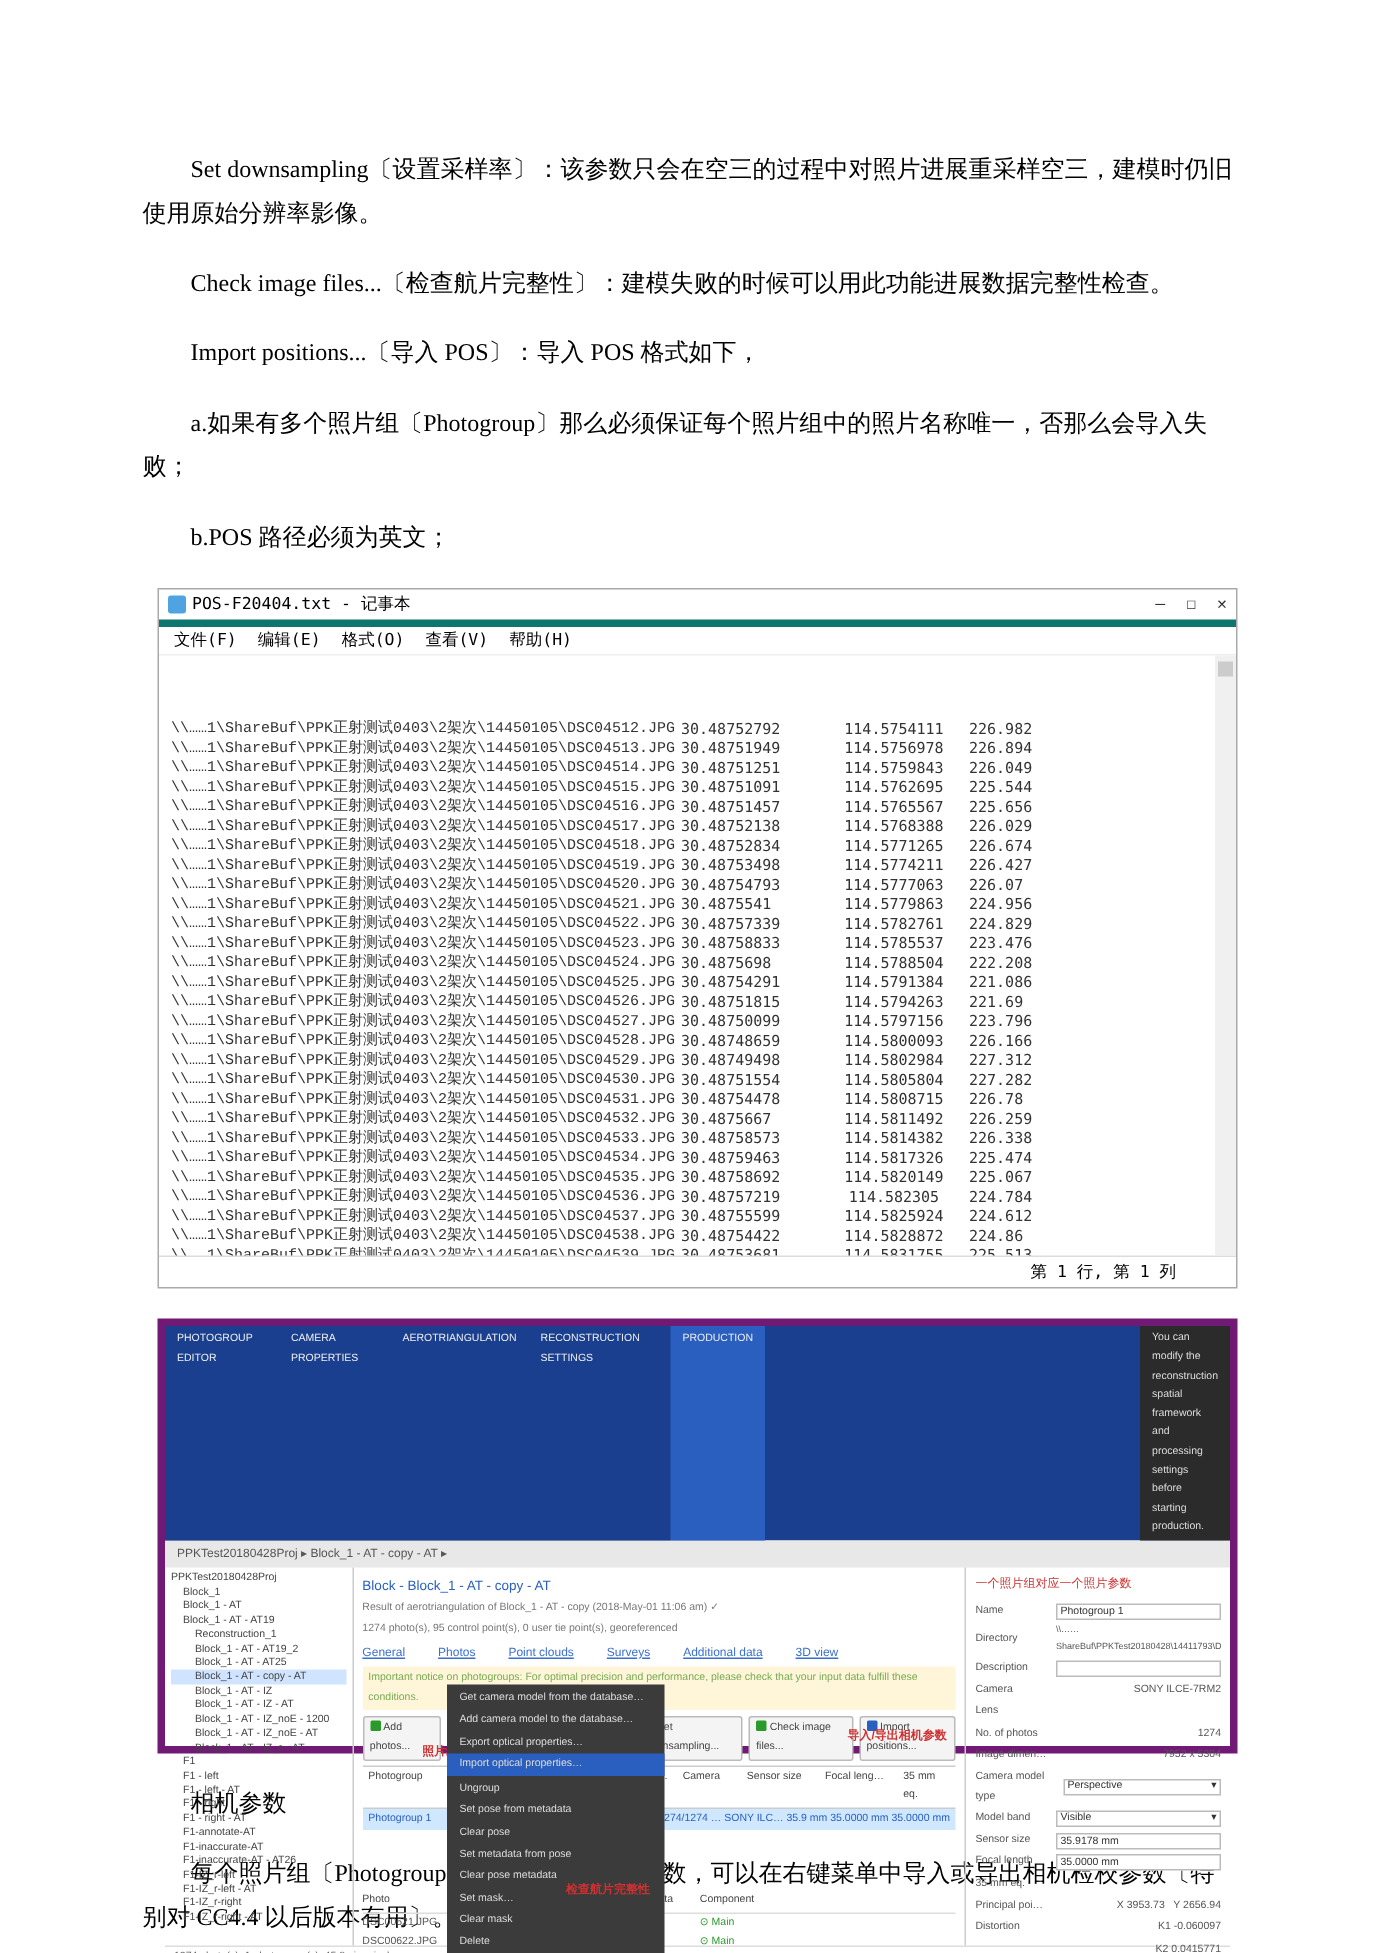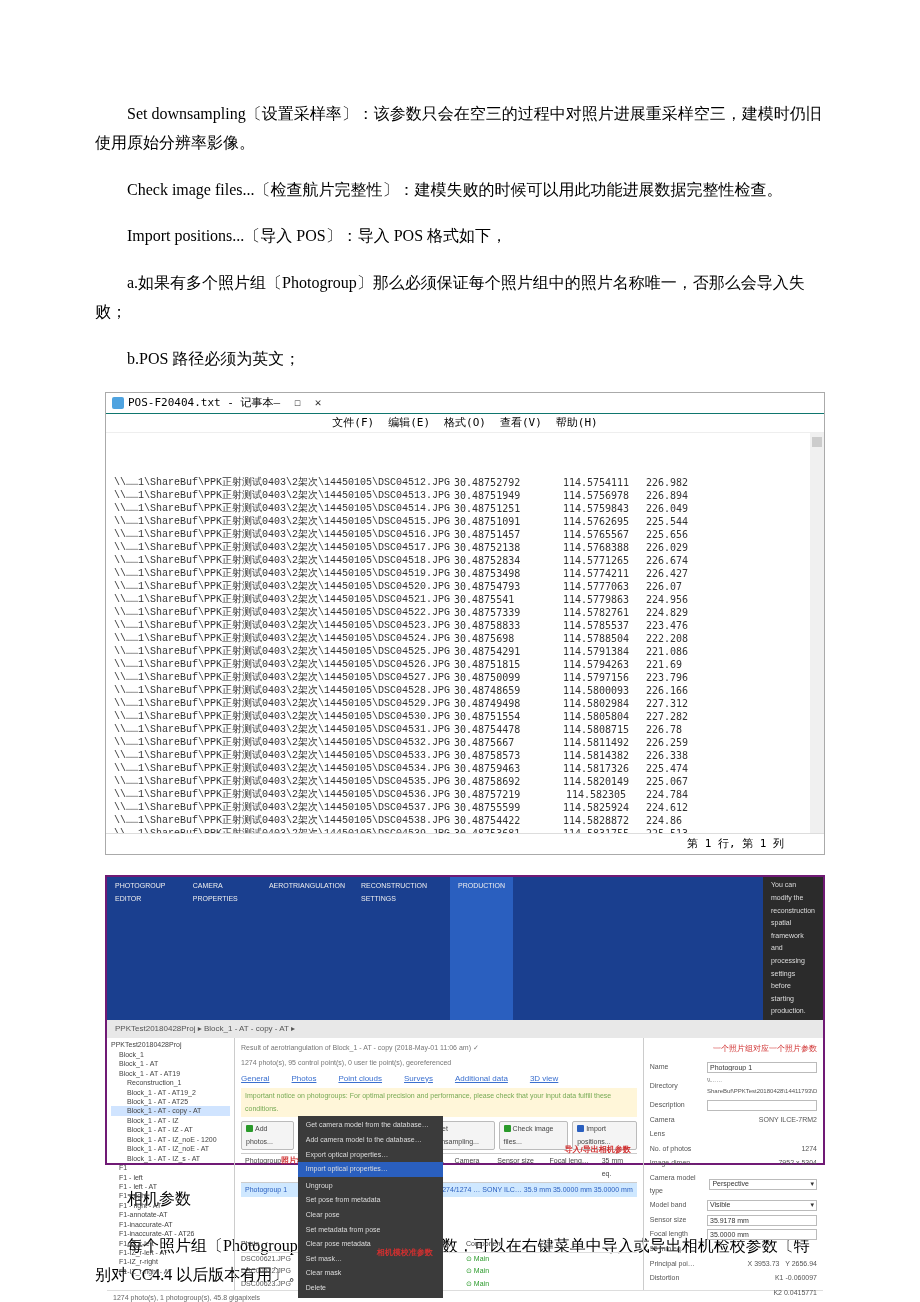--- a/index.html
+++ b/index.html
@@ -17,40 +17,40 @@
     margin: 10px 0 20px 10px;
     border: 1px solid #aaa;
     font-family: "SimSun", monospace;
     font-size: 10px;
     line-height: 1.3;
     background: #fff;
     position: relative;
   }
   .np-titlebar {
     display: flex;
+    justify-content: space-between;
     align-items: center;
     padding: 3px 6px;
-    border-bottom: 1px solid #0f766e;
+    border-bottom: 5px solid #0f766e;
     font-size: 11px;
   }
   .np-title { display: flex; align-items: center; gap: 4px; }
   .np-icon {
     width: 12px; height: 12px;
     background: #4fa3e0;
     display: inline-block;
     border-radius: 2px;
   }
   .np-winbtns { display: flex; gap: 14px; font-size: 11px; color: #333; }
   .np-menubar {
     display: flex;
     gap: 14px;
     padding: 2px 10px;
     font-size: 11px;
     border-bottom: 1px solid #eee;
-    justify-content: center;
   }
   .np-body {
     padding: 4px 8px;
     height: 400px;
     overflow: hidden;
     white-space: pre;
     color: #333;
     position: relative;
   }
   .np-row { display: flex; }
@@ -77,21 +77,21 @@
 
   
   .cc {
     margin: 0 0 20px 10px;
     font-family: Arial, sans-serif;
     font-size: 8px;
     color: #bbb;
     background: #fff;
     position: relative;
     height: 290px;
-    border: 2px solid #701a75;
+    border: 5px solid #701a75;
   }
   .cc-topbar {
     background: #1a3f8f;
     color: #eee;
     display: flex;
     font-size: 7px;
   }
   .cc-tab { padding: 3px 8px; background: #1a3f8f; }
   .cc-tab.a { background: #2a5fbf; }
   .cc-topmsg {
@@ -145,21 +145,21 @@
     position: absolute; right: 200px; top: 78px;
     background: #3b3b3b; color: #ddd; font-size: 7px;
     width: 145px; padding: 2px 0;
   }
   .cc-ctx div { padding: 1px 8px; }
   .cc-ctx .hl { background: #2a5fbf; }
   .cc-right {
     width: 190px; border-left: 1px solid #ccc; padding: 4px 6px;
     font-size: 7px; color: #555;
   }
-  .cc-right-hdr { color: #d03030; font-size: 8px; text-align: right; margin-bottom: 4px; }
+  .cc-right-hdr { color: #d03030; font-size: 8px; text-align: left; margin-bottom: 4px; }
   .cc-field { display: flex; justify-content: space-between; margin-bottom: 2px; align-items:center; }
   .cc-field input, .cc-sel {
     border: 1px solid #bbb; font-size: 7px; padding: 0 2px; height: 11px;
     width: 110px; background:#fff; color:#333;
   }
   .cc-sel { display:inline-flex; align-items:center; justify-content:space-between; }
   .cc-foot { font-size:7px; color:#666; padding: 1px 6px; border-top:1px solid #ddd; }
 </style>
 </head>
 <body>
@@ -229,20 +229,21 @@
         <div class="i1">F1 - right - AT</div>
         <div class="i1">F1-annotate-AT</div>
         <div class="i1">F1-inaccurate-AT</div>
         <div class="i1">F1-inaccurate-AT - AT26</div>
         <div class="i1">F1-IZ_r-left</div>
         <div class="i1">F1-IZ_r-left - AT</div>
         <div class="i1">F1-IZ_r-right</div>
         <div class="i1">F1-IZ_r-right - AT</div>
       </div>
     <div class="cc-center">
+      <div class="cc-title">Block - Block_1 - AT - copy - AT</div>
       <div class="cc-sub">Result of aerotriangulation of Block_1 - AT - copy (2018-May-01 11:06 am)  ✓</div>
       <div class="cc-sub">1274 photo(s), 95 control point(s), 0 user tie point(s), georeferenced</div>
       <div class="cc-tabs2">
         <span>General</span>
         <span>Photos</span>
         <span>Point clouds</span>
         <span>Surveys</span>
         <span>Additional data</span>
         <span>3D view</span>
       </div>
@@ -309,21 +310,21 @@
           <div> </div>
           <div>Ungroup</div>
           <div>Set pose from metadata</div>
           <div>Clear pose</div>
           <div>Set metadata from pose</div>
           <div>Clear pose metadata</div>
           <div>Set mask…</div>
           <div>Clear mask</div>
           <div>Delete</div>
         </div>
-      <div class="cc-annot" style="right:210px; top:208px;">相机模校准参数</div>
+      <div class="cc-annot" style="right:210px; top:208px;">检查航片完整性</div>
     </div>
     <div class="cc-right">
       <div class="cc-right-hdr">一个照片组对应一个照片参数</div>
       <div class="cc-field">
           <span>Name</span>
           <input value="Photogroup 1" style="">
         </div>
       <div class="cc-field">
           <span>Directory</span>
           <span style="width:110px;font-size:6px;overflow:hidden">\\……ShareBuf\PPKTest20180428\14411793\D</span>

